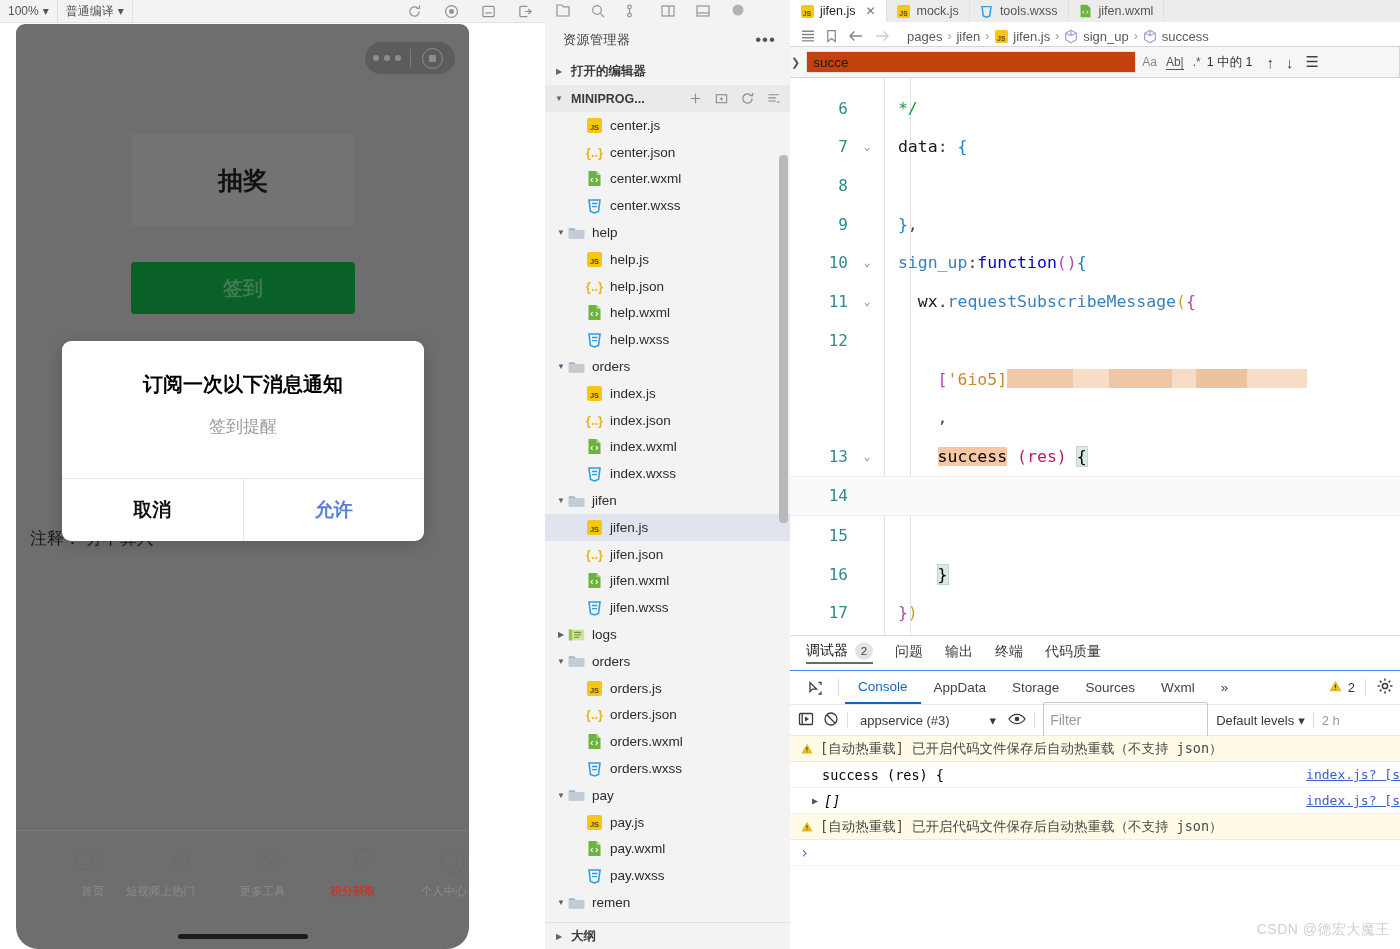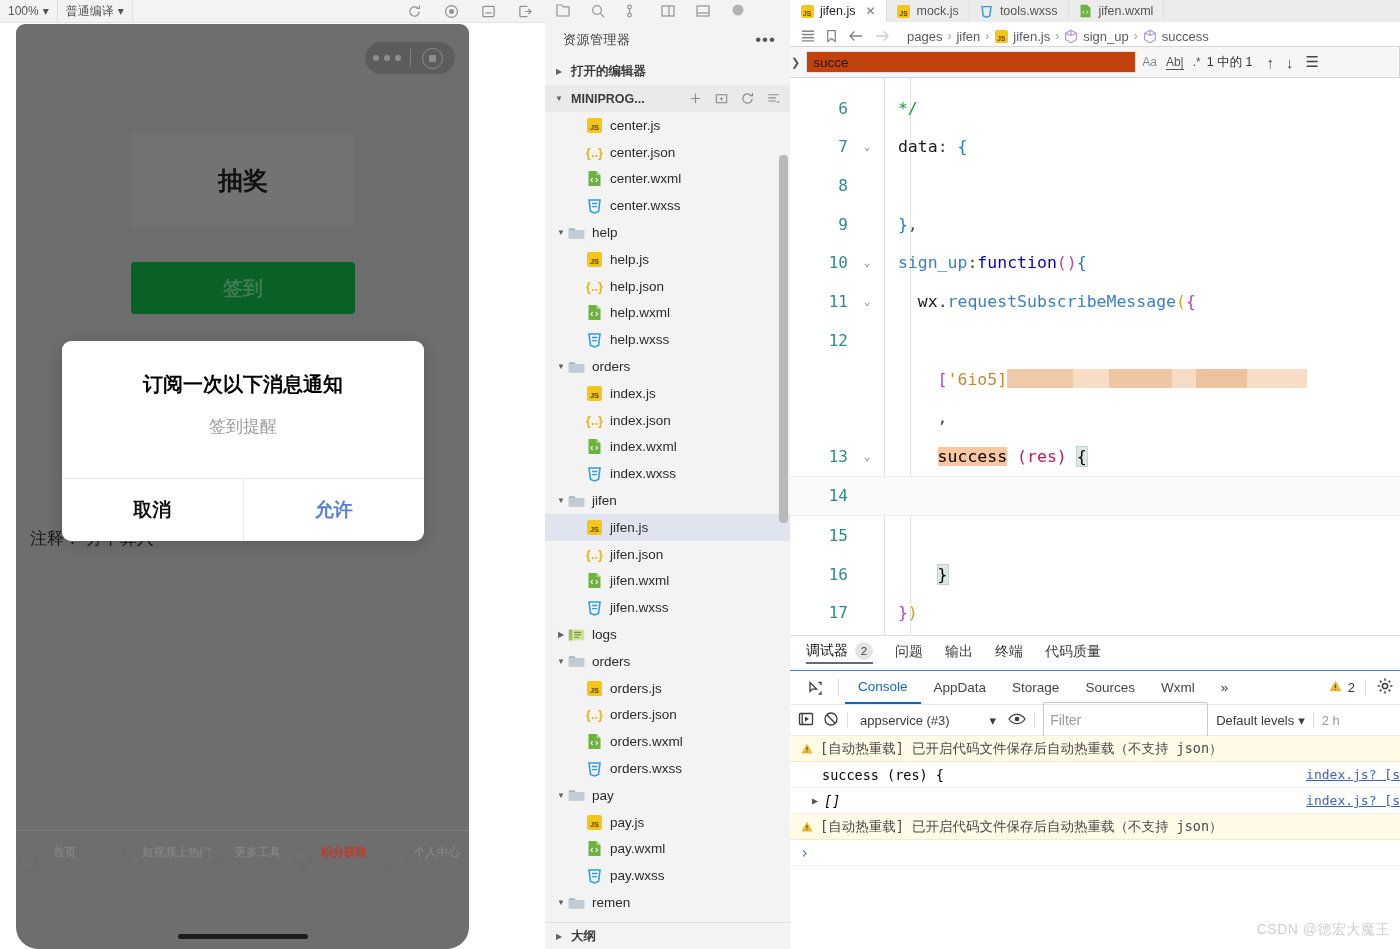--- a/index.html
+++ b/index.html
@@ -34,21 +34,21 @@
   .lottery-box{position:absolute;left:116px;top:110px;width:222px;height:92px;background:rgba(255,255,255,.035);
       display:flex;align-items:center;justify-content:center;}
   .lottery-box span{font-size:25px;font-weight:bold;color:#111;}
   .signin-btn{position:absolute;left:115px;top:238px;width:224px;height:52px;background:#0a6127;border-radius:4px;
       display:flex;align-items:center;justify-content:center;color:#3f7a53;font-size:20px;font-weight:bold;}
 
   .note-text{position:absolute;left:14px;top:500px;width:430px;font-size:17px;color:#1a1a1a;line-height:29px;}
 
   .tabbar{position:absolute;left:0;right:0;bottom:0;height:119px;border-top:1px solid #7b7b7b;
       display:flex;align-items:flex-start;justify-content:space-around;padding-top:14px;box-sizing:border-box;}
-  .tabitem{width:86px;display:flex;align-items:flex-start;gap:5px;}
+  .tabitem{width:86px;display:flex;flex-direction:column;align-items:flex-end;gap:5px;}
   .tabitem .glyph{height:34px;display:flex;align-items:center;justify-content:center;}
   .tabitem .glyph svg{display:block;}
   .tabitem .lbl{font-size:11.5px;color:#8b8b8b;white-space:nowrap;}
   .tabitem.active .lbl{color:#c0392b;font-weight:bold;}
   .home-indicator{position:absolute;left:50%;transform:translateX(-50%);bottom:10px;width:130px;height:5px;border-radius:3px;background:#1c1c1c;}
 
   
   .modal-mask{position:absolute;left:0;top:0;right:0;bottom:0;}
   .modal{position:absolute;left:46px;top:317px;width:362px;background:#fff;border-radius:9px;overflow:hidden;
       box-shadow:0 3px 16px rgba(0,0,0,.18);}

